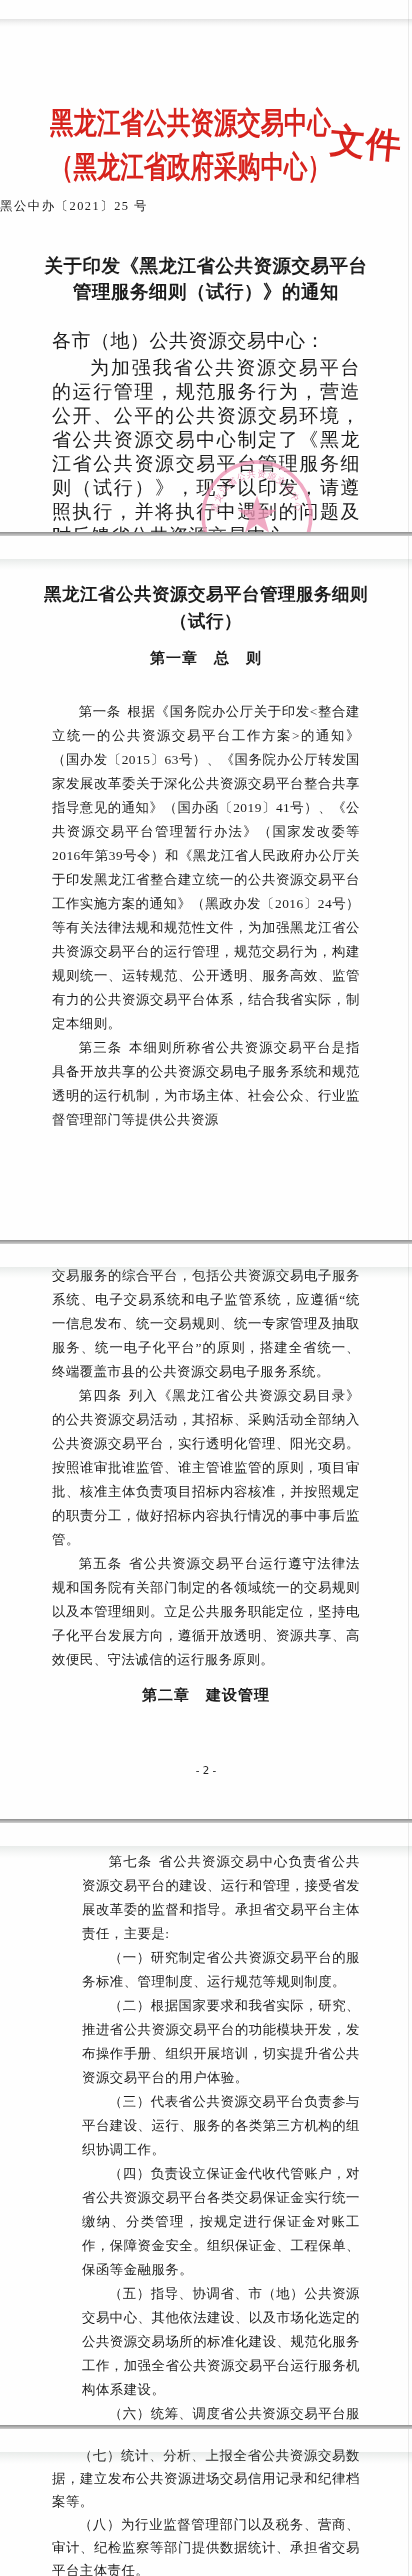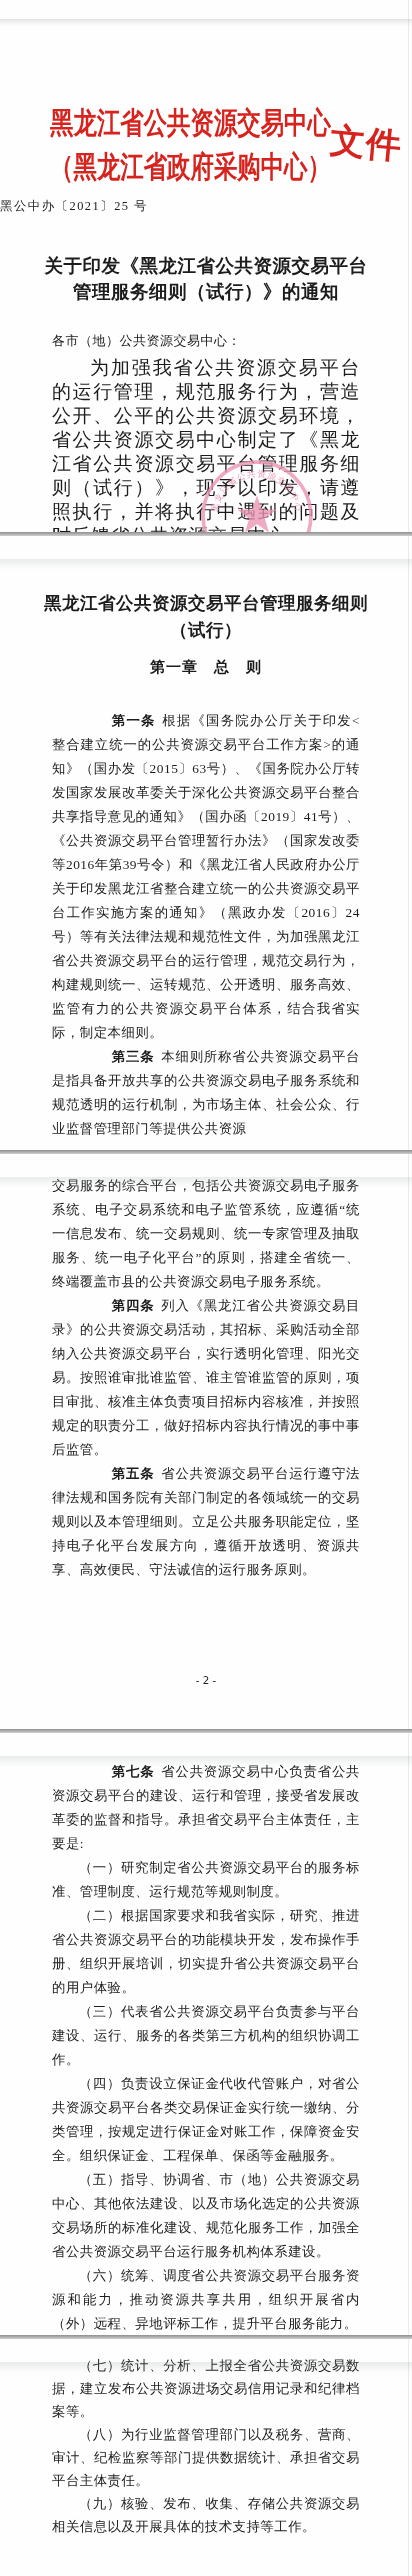--- a/index.html
+++ b/index.html
@@ -19,21 +19,21 @@
     display:flex;
     flex-direction:column;
     box-sizing:border-box;
   }
   .page::after{ 
     content:"";
     position:absolute;top:0;bottom:0;right:3.1px;width:1px;
     background:rgba(100,100,100,0.12);
   }
   .page1{height:532px;}
-  .page2{height:614px;justify-content:center;}
+  .page2{height:704px;}
   .page3{height:575px;}
   .page4{height:602px;}
   .page5{height:536px;}
   .sep{
     height:4.1px;
     background:linear-gradient(to bottom,#8f8f8f,#cfcfcf);
   }
   .streak{
     position:absolute;left:0;right:0;height:11.3px;
     background:linear-gradient(to bottom, rgba(120,140,130,0.16), rgba(120,140,130,0.05) 60%, transparent);
@@ -57,21 +57,21 @@
     letter-spacing:1px;
   }
   .doc-no{
     font-size:12.4px;margin-top:9.3px;letter-spacing:1.5px;
   }
   .red-rule{height:2.1px;background:#d7231d;margin:7.7px 48px 0 46px;}
   .notice-title{
     margin:30px 4px 0;text-align:center;
     font-size:18.5px;line-height:26px;font-weight:bold;letter-spacing:0.5px;
   }
-  .salutation{margin:24px 52px 0;font-size:13px;line-height:24px;letter-spacing:0.5px;}
+  .salutation{margin:24px 52px 0;font-size:19px;line-height:24px;letter-spacing:0.5px;}
   .p1-body{
     margin:3.1px 52px 0;font-size:19px;line-height:24px;
     text-align:justify;letter-spacing:0.5px;text-indent:2em;
   }
   .attach{
     margin:20.6px 52px 0;font-size:13.4px;line-height:24px;
     text-indent:2em;letter-spacing:0.5px;
   }
   .sign-name{
     margin-top:20.6px;text-align:right;padding-right:72px;
@@ -90,33 +90,33 @@
     margin:14.4px 0 11.3px;letter-spacing:1px;
   }
   .art,.item,.cont{
     margin:0 52px;font-size:13.4px;line-height:24px;
     text-align:justify;letter-spacing:0.5px;
   }
   .art,.item{text-indent:2em;}
   .cont{text-indent:0;}
   .lbl{
     font-family:"Liberation Sans","DejaVu Sans",sans-serif;
-    font-weight:bold;margin-right:6.7px;margin-left:33px;
+    font-weight:normal;margin-right:6.7px;
   }
   .first-art{margin-top:20.6px;}
   .page-num{
     margin-top:auto;text-align:center;
     font-family:"DejaVu Sans","Liberation Sans",sans-serif;
     font-size:10.3px;color:#222;
   }
   .pn3{padding-bottom:43px;}
   .pn4{padding-bottom:41px;}
   .page2{padding-top:45px;}
   .page3{padding-top:19.6px;}
-  .page4{padding-top:27px;}
+  .page4{padding-top:27px;padding-left:30px;}
   .page5{padding-top:14.4px;}
   .page5 .art,.page5 .item{line-height:23px;}
 </style>
 </head>
 <body>
 
 <div class="doc">
 
   <section class="page page1">
     <div class="streak streak-p1"></div>
@@ -168,20 +168,21 @@
 
   <div class="sep"></div>
 
   <section class="page page3">
     <div class="streak streak-top"></div>
 
     <p class="cont">交易服务的综合平台，包括公共资源交易电子服务系统、电子交易系统和电子监管系统，应遵循“统一信息发布、统一交易规则、统一专家管理及抽取服务、统一电子化平台”的原则，搭建全省统一、终端覆盖市县的公共资源交易电子服务系统。</p>
     <p class="art"><b class="lbl">第四条</b><span>列入《黑龙江省公共资源交易目录》的公共资源交易活动，其招标、采购活动全部纳入公共资源交易平台，实行透明化管理、阳光交易。按照谁审批谁监管、谁主管谁监管的原则，项目审批、核准主体负责项目招标内容核准，并按照规定的职责分工，做好招标内容执行情况的事中事后监管。</span></p>
     <p class="art"><b class="lbl">第五条</b><span>省公共资源交易平台运行遵守法律法规和国务院有关部门制定的各领域统一的交易规则以及本管理细则。立足公共服务职能定位，坚持电子化平台发展方向，遵循开放透明、资源共享、高效便民、守法诚信的运行服务原则。</span></p>
 
+    <div class="chapter">第二章　建设管理</div>
 
 
     <div class="page-num pn3">- 2 -</div>
   </section>
 
   <div class="sep"></div>
 
   <section class="page page4">
     <div class="streak streak-top"></div>
 

